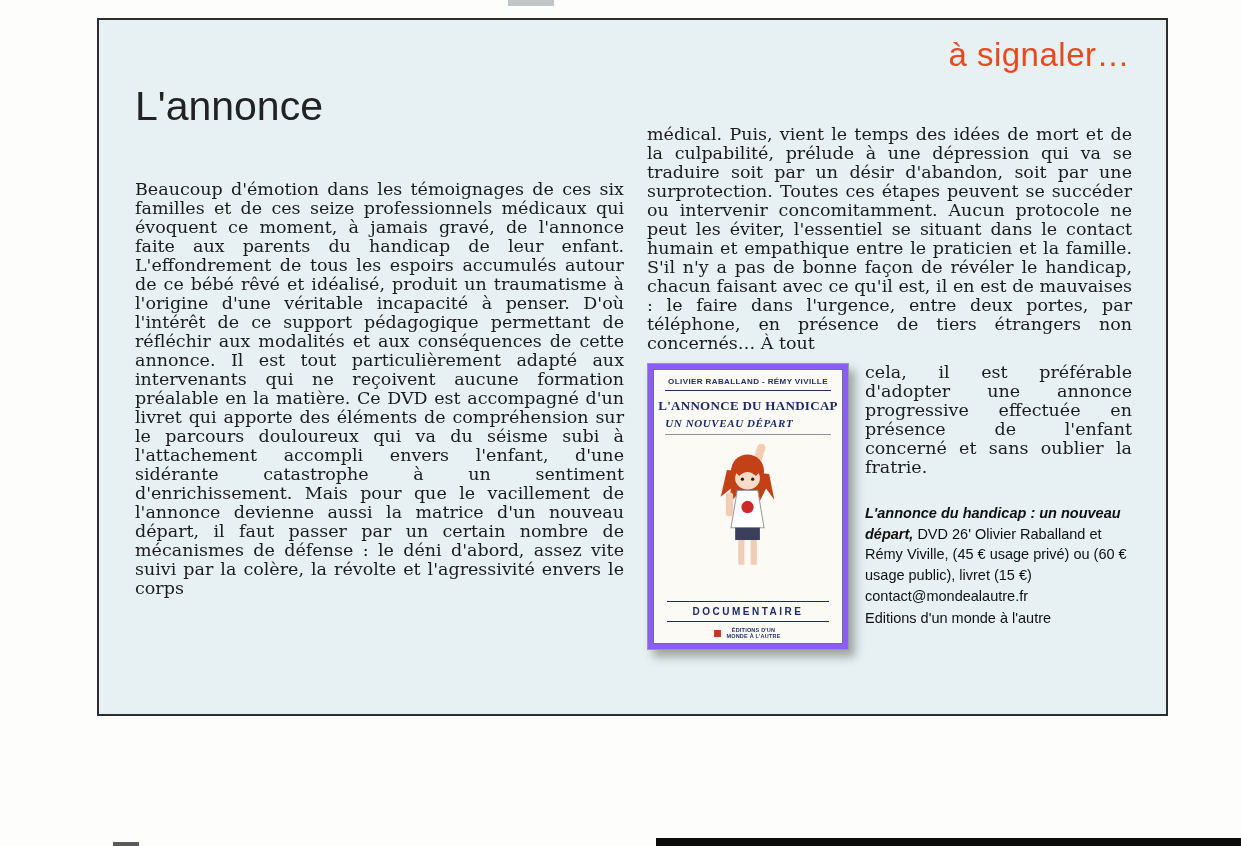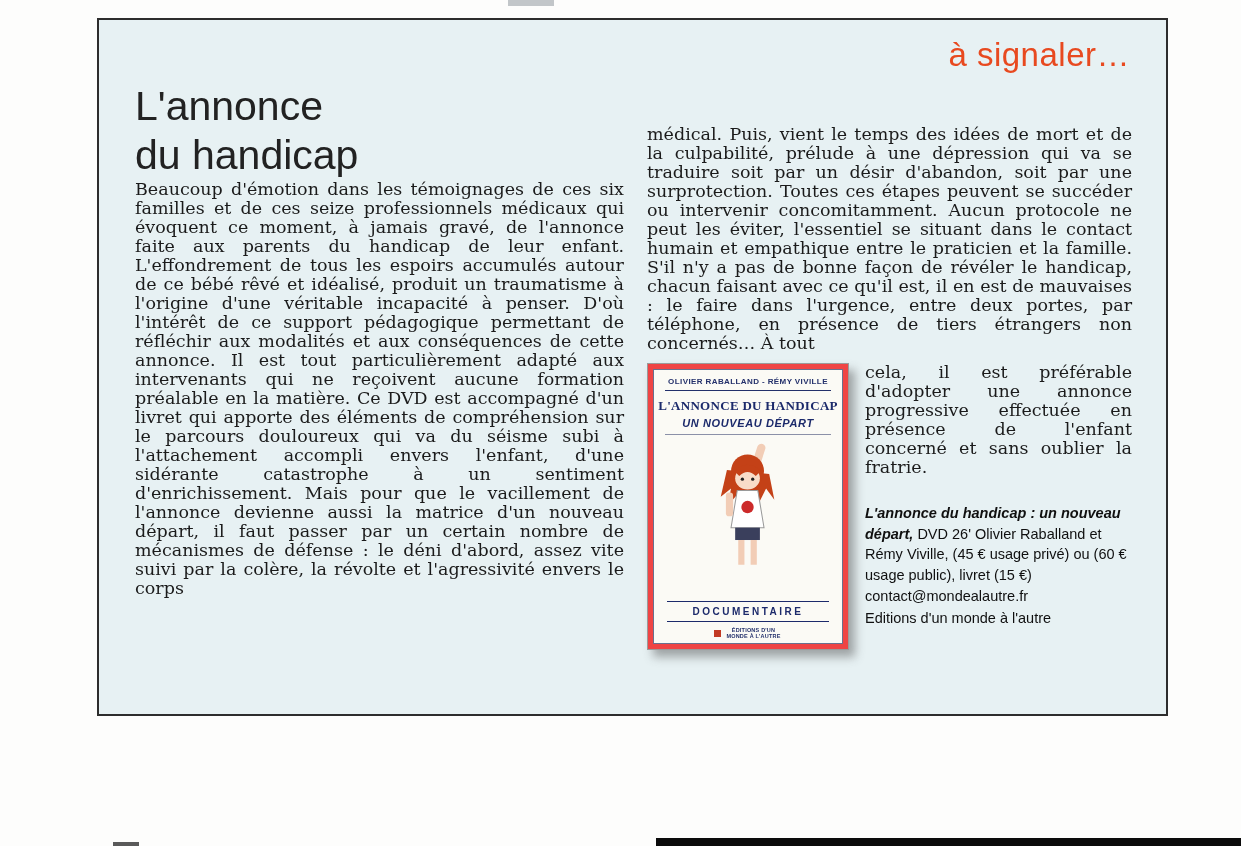--- a/index.html
+++ b/index.html
@@ -24,32 +24,32 @@
 
   .col-left  { position:absolute; left:36px;  top:160px; width:489px; }
   .col-right { position:absolute; left:548px; top:105px; width:485px; }
 
   .col-right p { margin:0; }
 
   .media-row { display:flex; gap:16px; margin-top:10px; align-items:flex-start; }
 
   
   .dvd-cover { width:202px; height:287px; flex:0 0 auto; position:relative;
-               background:#ef4444; border:1px solid #9a9a9a;
+               background:#8b5cf6; border:1px solid #9a9a9a;
                box-shadow:6px 7px 9px rgba(70,70,70,.45); box-sizing:border-box; }
   .dvd-inner { position:absolute; inset:5px; border:1px solid #69708e; background:#fbfaf5;
                display:flex; flex-direction:column; align-items:center; box-sizing:border-box; }
   .dvd-authors { margin-top:7px; font-family:"Liberation Sans", sans-serif; font-size:8px;
                  font-weight:bold; color:#23306b; letter-spacing:0.4px; text-align:center;
                  border-bottom:1px solid #23306b; padding-bottom:4px; width:88%; }
   .dvd-title { margin-top:7px; font-family:"Liberation Serif", serif; font-size:13px;
                font-weight:bold; color:#1c2a6b; letter-spacing:0.3px; text-align:center; }
-  .dvd-subtitle { margin-top:3px; font-family:Liberation Sans, sans-serif; font-size:11px;
+  .dvd-subtitle { margin-top:3px; font-family:Liberation Serif, serif; font-size:11px;
                   font-weight:bold; font-style:italic; color:#1c2a6b; letter-spacing:0.6px;
-                  border-bottom:1px solid #8b90a8; padding-bottom:5px; width:88%; text-align:center; }
+                  border-bottom:1px solid #8b90a8; padding-bottom:5px; width:88%; text-align:left; }
   .dvd-art { margin-top:4px; height:134px; }
   .dvd-genre { margin-top:auto; font-family:"Liberation Sans", sans-serif; font-size:10px;
                font-weight:bold; color:#1c2a6b; letter-spacing:2.5px; text-align:center;
                border-top:1px solid #1c2a6b; border-bottom:1px solid #1c2a6b;
                padding:4px 0; width:86%; }
   .dvd-publisher { margin:5px 0 4px 0; display:flex; align-items:center; gap:4px; }
   .dvd-publisher .mark { width:7px; height:7px; background:#c23a24; }
   .dvd-publisher .txt { font-family:"Liberation Sans", sans-serif; font-size:5.5px;
                         line-height:6px; color:#23306b; font-weight:bold; width:58px;
                         text-align:center; letter-spacing:0.2px; }
@@ -79,21 +79,20 @@
 <body>
 
 <div class="page">
 
   <div class="panel">
 
     <div class="section-label">à signaler…</div>
 
     <div class="title">
       <div>L'annonce</div>
-      <div>du handicap</div>
     </div>
 
     <div class="col-left body-text">Beaucoup d'émotion dans les témoignages de ces six familles et de ces seize professionnels médicaux qui évoquent ce moment, à jamais gravé, de l'annonce faite aux parents du handicap de leur enfant. L'effondrement de tous les espoirs accumulés autour de ce bébé rêvé et idéalisé, produit un traumatisme à l'origine d'une véritable incapacité à penser. D'où l'intérêt de ce support pédagogique permettant de réfléchir aux modalités et aux conséquences de cette annonce. Il est tout particulièrement adapté aux intervenants qui ne reçoivent aucune formation préalable en la matière. Ce DVD est accompagné d'un livret qui apporte des éléments de compréhension sur le parcours douloureux qui va du séisme subi à l'attachement accompli envers l'enfant, d'une sidérante catastrophe à un sentiment d'enrichissement. Mais pour que le vacillement de l'annonce devienne aussi la matrice d'un nouveau départ, il faut passer par un certain nombre de mécanismes de défense : le déni d'abord, assez vite suivi par la colère, la révolte et l'agressivité envers le corps</div>
 
     <div class="col-right">
       <p class="body-text">médical. Puis, vient le temps des idées de mort et de la culpabilité, prélude à une dépression qui va se traduire soit par un désir d'abandon, soit par une surprotection. Toutes ces étapes peuvent se succéder ou intervenir concomitamment. Aucun protocole ne peut les éviter, l'essentiel se situant dans le contact humain et empathique entre le praticien et la famille. S'il n'y a pas de bonne façon de révéler le handicap, chacun faisant avec ce qu'il est, il en est de mauvaises : le faire dans l'urgence, entre deux portes, par téléphone, en présence de tiers étrangers non concernés… À tout</p>
 
       <div class="media-row">
 
         <div class="dvd-cover">

